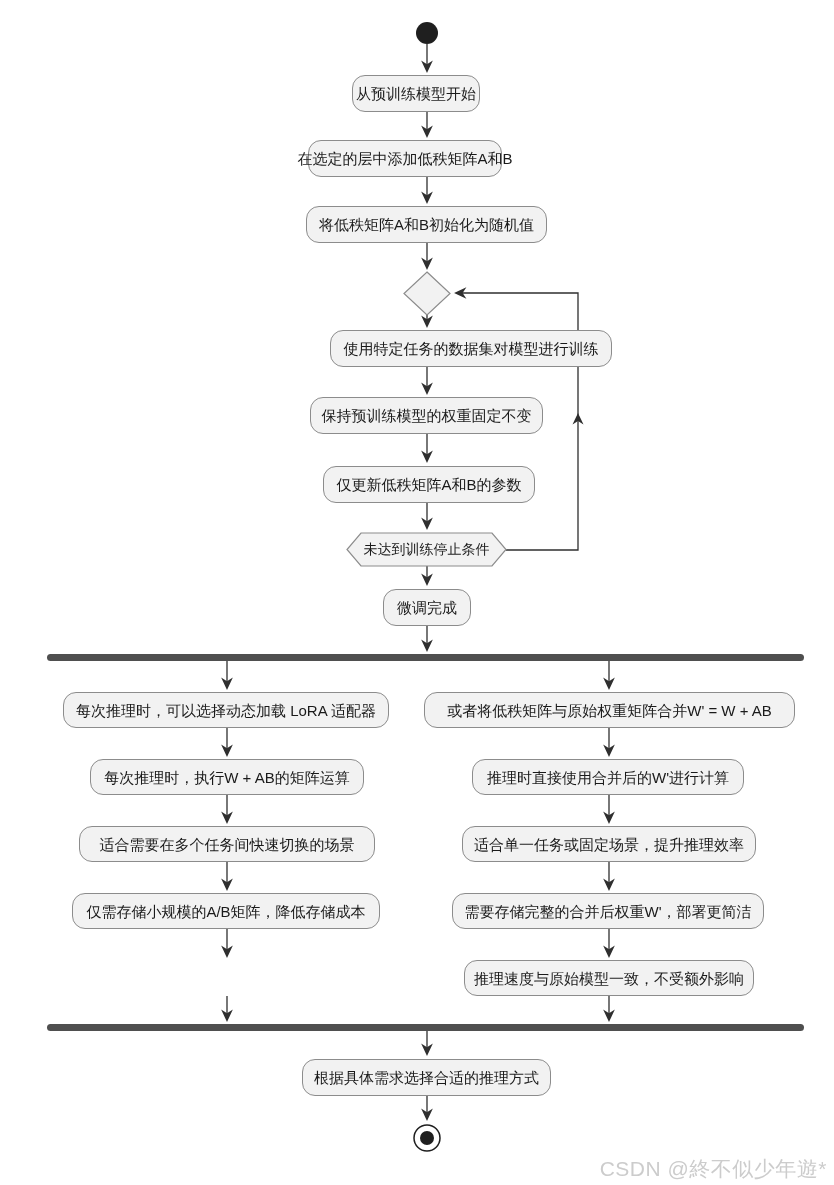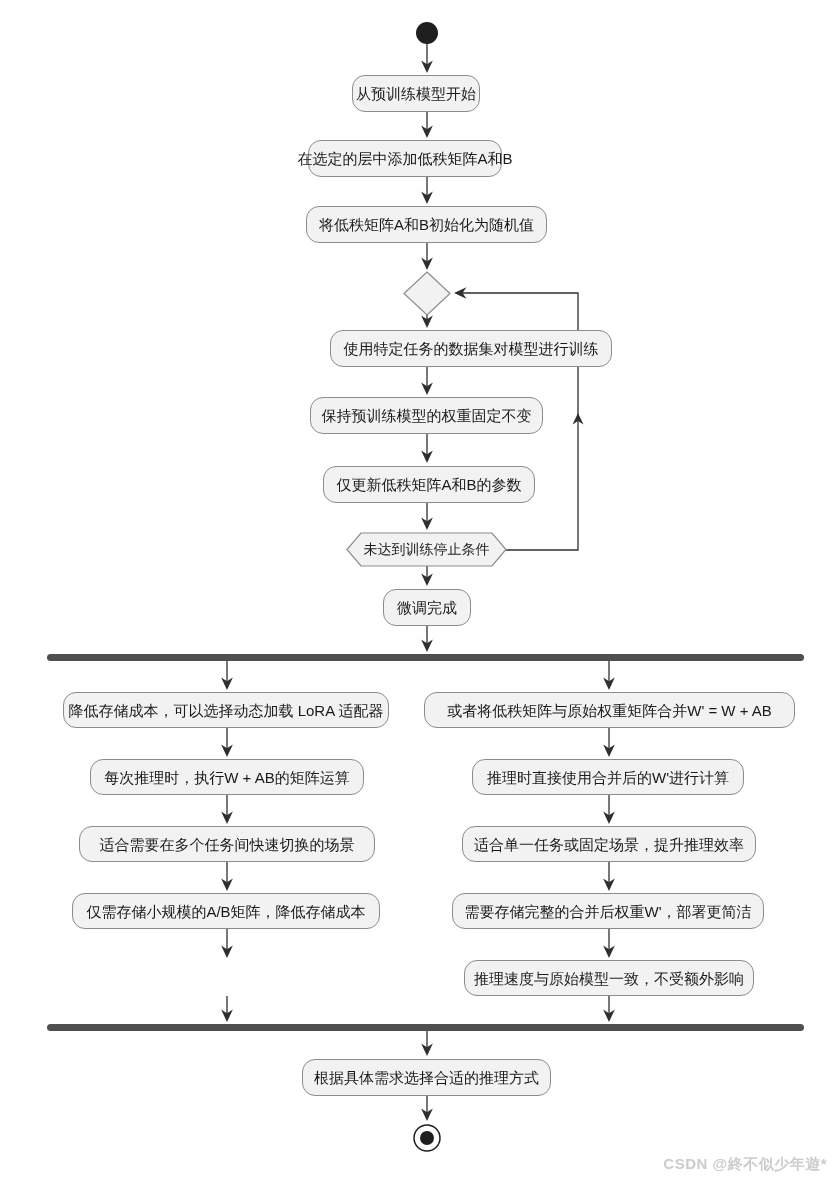--- a/index.html
+++ b/index.html
@@ -40,25 +40,24 @@
     justify-content: center;
     white-space: nowrap;
     z-index: 2;
     background: transparent;
   }
   .watermark {
     position: absolute;
     right: 7px;
     top: 1155px;
     color: #cccccc;
-    font-size: 15px;
+    font-size: 21px;
     letter-spacing: 0.5px;
     z-index: 2;
     white-space: nowrap;
-    font-weight: bold;
   }
 </style>
 </head>
 <body>
 
 <div class="canvas">
 
   <svg class="wires" viewBox="0 0 834 1185" xmlns="http://www.w3.org/2000/svg">
     <defs>
       <marker id="ah" viewBox="0 0 10 10" refX="8.5" refY="5" markerWidth="10" markerHeight="10" orient="auto-start-reverse">
@@ -128,21 +127,21 @@
   <div class="node" style="left:306px; top:206px; width:241px; height:37px;">将低秩矩阵A和B初始化为随机值</div>
 
   <div class="node" style="left:286px; top:330px; width:282px; height:37px;margin-left:44px;">使用特定任务的数据集对模型进行训练</div>
   <div class="node" style="left:310px; top:397px; width:233px; height:37px;">保持预训练模型的权重固定不变</div>
   <div class="node" style="left:323px; top:466px; width:212px; height:37px;">仅更新低秩矩阵A和B的参数</div>
 
   <div class="hex-label" style="left:347px; top:533px; width:159px; height:33px;">未达到训练停止条件</div>
 
   <div class="node" style="left:383px; top:589px; width:88px; height:37px;">微调完成</div>
 
-  <div class="node" style="left:63px; top:692px; width:326px; height:36px;">降低存储成本，可以选择动态加载 LoRA 适配器</div>
+  <div class="node" style="left:63px; top:692px; width:326px; height:36px;">每次推理时，可以选择动态加载 LoRA 适配器</div>
   <div class="node" style="left:90px; top:759px; width:274px; height:36px;">每次推理时，执行W + AB的矩阵运算</div>
   <div class="node" style="left:79px; top:826px; width:296px; height:36px;">适合需要在多个任务间快速切换的场景</div>
   <div class="node" style="left:72px; top:893px; width:308px; height:36px;">仅需存储小规模的A/B矩阵，降低存储成本</div>
 
   <div class="node" style="left:424px; top:692px; width:371px; height:36px;">或者将低秩矩阵与原始权重矩阵合并W' = W + AB</div>
   <div class="node" style="left:472px; top:759px; width:272px; height:36px;">推理时直接使用合并后的W'进行计算</div>
   <div class="node" style="left:452px; top:893px; width:312px; height:36px;">需要存储完整的合并后权重W'，部署更简洁</div>
   <div class="node" style="left:462px; top:826px; width:294px; height:36px;">适合单一任务或固定场景，提升推理效率</div>
   <div class="node" style="left:302px; top:1059px; width:249px; height:37px;">根据具体需求选择合适的推理方式</div>
 

